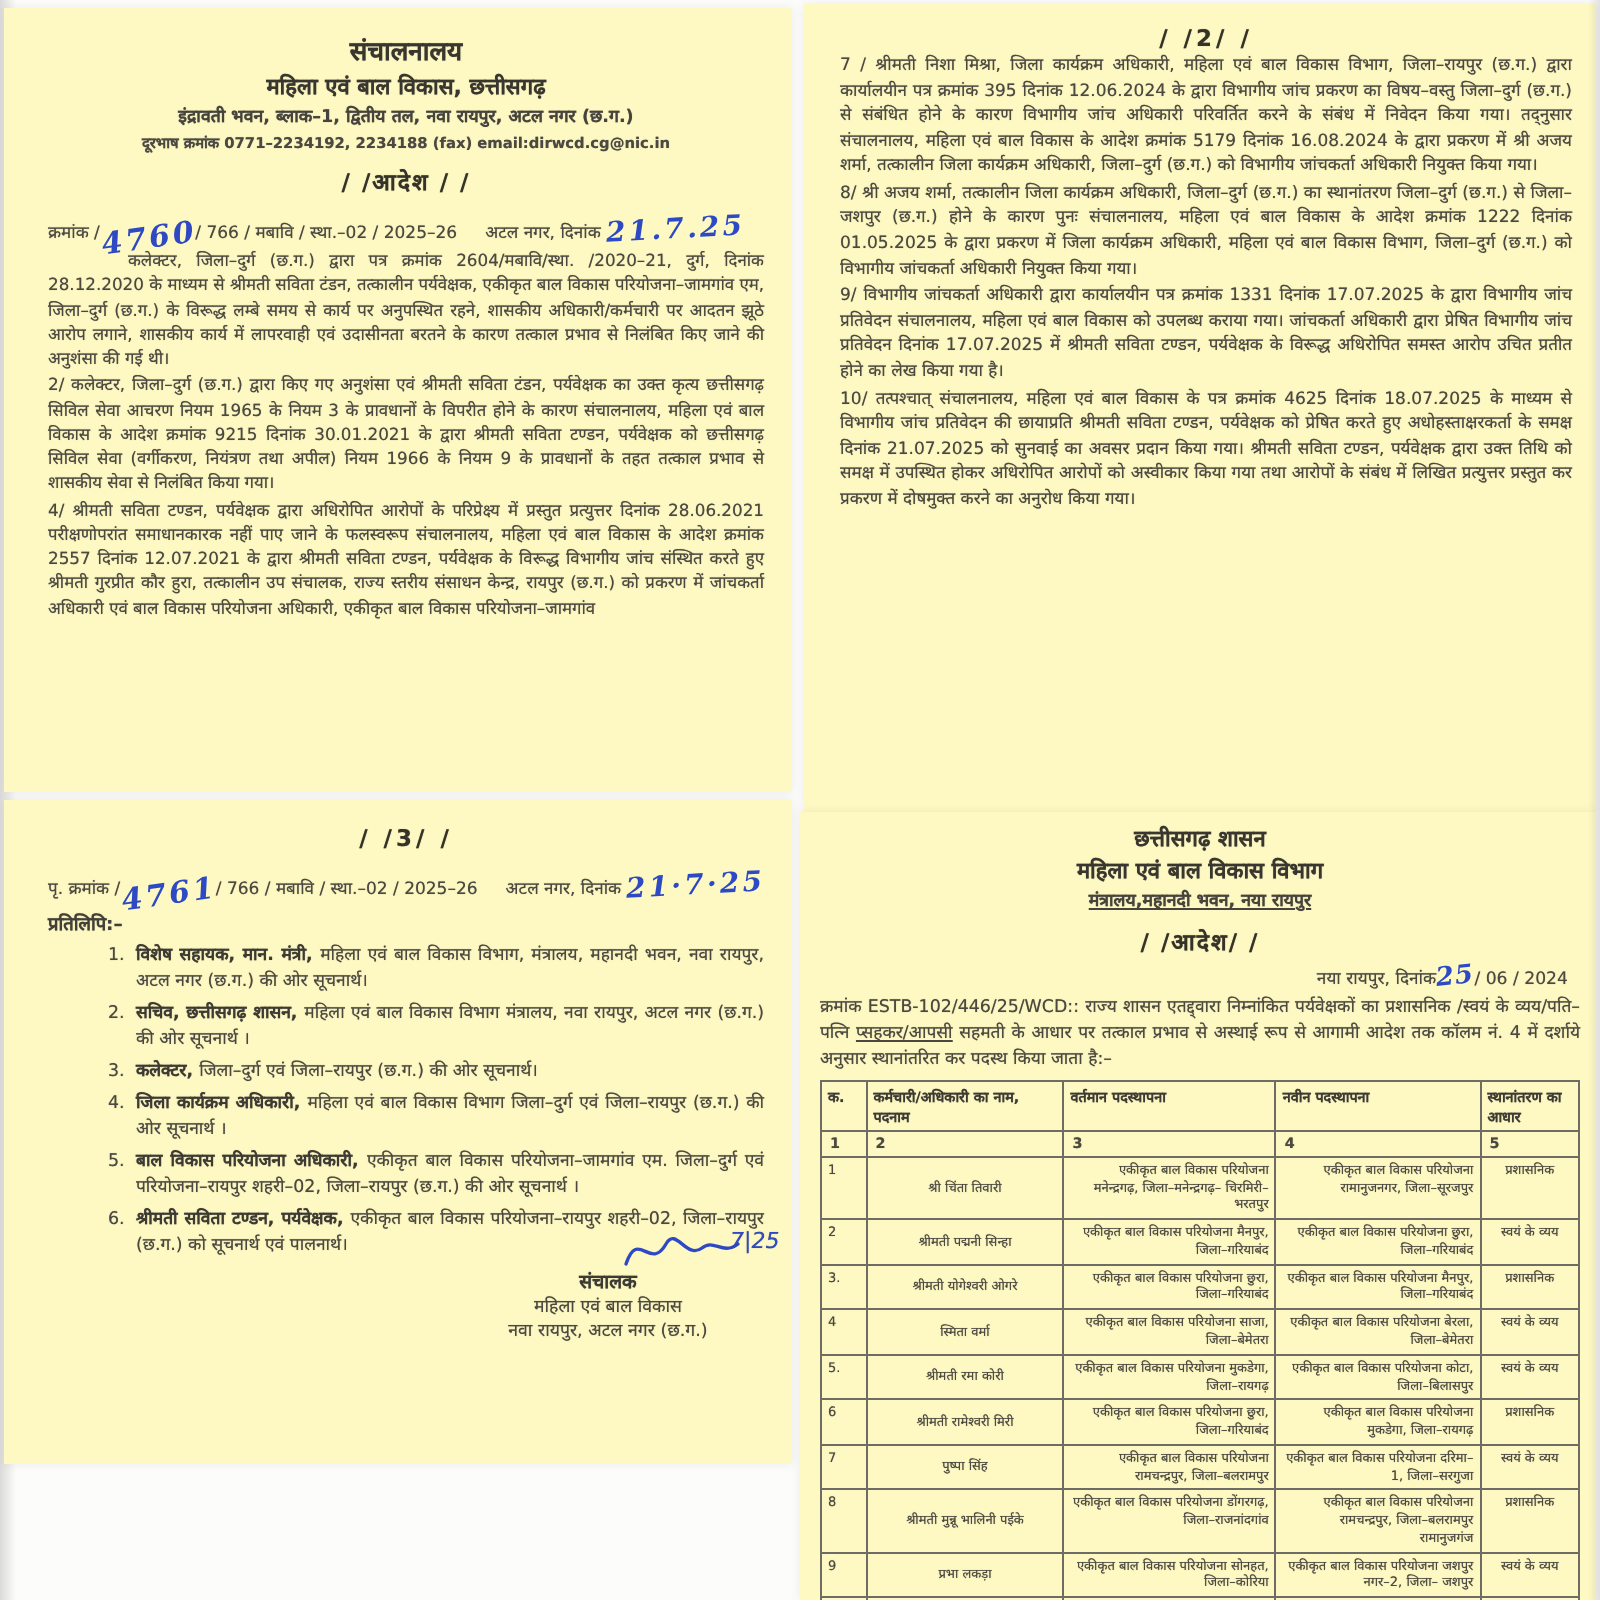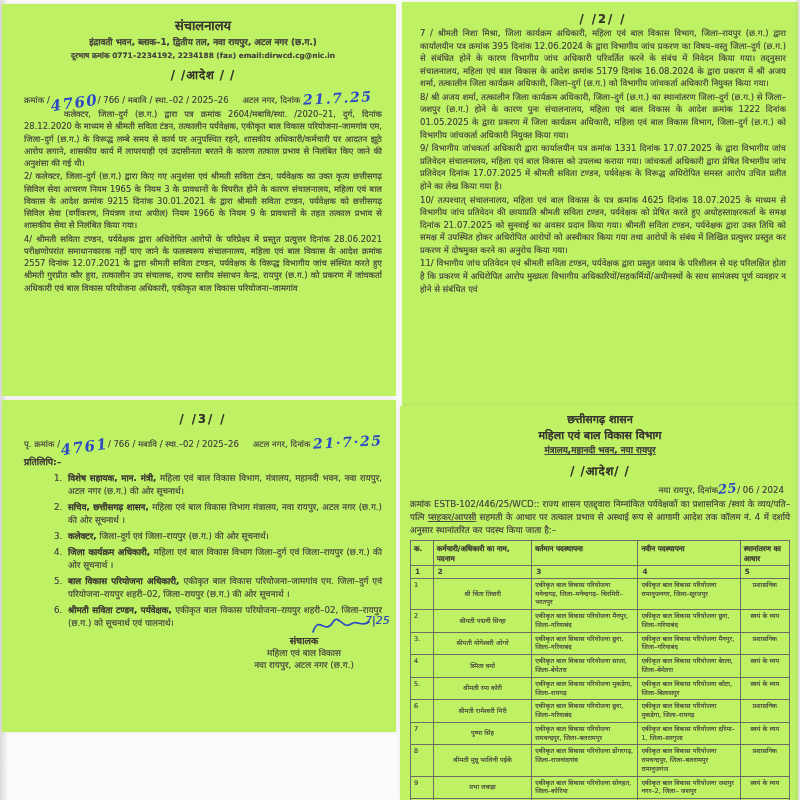--- a/index.html
+++ b/index.html
@@ -6,21 +6,21 @@
   .canvas{
     position:relative;width:800px;height:800px;margin:0 auto;
     background:#fcfcfb;overflow:hidden;
     font-family:"DejaVu Sans","Liberation Sans",sans-serif;
     color:#45433e;
   }
   .canvas::before{content:"";position:absolute;left:0;top:0;width:8px;height:100%;
     background:linear-gradient(90deg,rgba(120,118,112,.25),rgba(120,118,112,0));pointer-events:none;}
   .canvas::after{content:"";position:absolute;right:0;top:0;width:6px;height:100%;
     background:linear-gradient(270deg,rgba(120,118,112,.18),rgba(120,118,112,0));pointer-events:none;}
-  .page{position:absolute;background:#bef264;overflow:hidden;
+  .page{position:absolute;background:#fef9c3;overflow:hidden;
     text-shadow:0 0 .45px rgba(72,70,62,.6);
     box-shadow:0 0 5px rgba(90,88,80,.10);}
   #page1{left:2px;top:4px;width:394px;height:392px;padding:12px 14px 0 22px;box-sizing:border-box;}
   #page2{left:402px;top:2px;width:396px;height:404px;padding:10px 12px 0 18px;box-sizing:border-box;}
   #page3{left:2px;top:400px;width:394px;height:332px;padding:12px 14px 0 22px;box-sizing:border-box;}
   #page4{left:400px;top:406px;width:398px;height:394px;padding:4px 8px 0 10px;box-sizing:border-box;}
 
   .ctr{text-align:center;}
   .h1{font-size:13px;font-weight:bold;color:#38362f;}
   .h2{font-size:11px;font-weight:bold;color:#38362f;margin-top:1px;}
@@ -49,21 +49,21 @@
   .sig-block{margin-top:2px;text-align:center;width:210px;margin-left:175px;position:relative;}
   .sig-svg{position:absolute;right:10px;top:-26px;}
   .sig-role{font-size:9.5px;font-weight:bold;color:#3c3a32;}
   .sig-line{font-size:8.8px;color:#4a483f;}
 
   .u{text-decoration:underline;}
   .dateline{font-size:8.6px;text-align:right;margin-top:3px;padding-right:6px;color:#4a483f;}
   .intro{font-size:8.7px;line-height:1.5;text-align:justify;margin-top:2px;color:#4a483f;}
 
   table.transfer{border-collapse:collapse;width:100%;margin-top:3px;table-layout:fixed;}
-  table.transfer th,table.transfer td{border:1px solid #6e6c64;padding:2px 3px;vertical-align:top;color:#4a483f;}
+  table.transfer th,table.transfer td{border:1px solid #6e6c64;padding:2px 3px;vertical-align:top;color:#4a483f;text-align:right;}
   table.transfer th{font-size:7.2px;font-weight:bold;text-align:left;color:#3c3a32;}
   table.transfer th.c,table.transfer td.c{text-align:left;}
   table.transfer td{font-size:6.5px;line-height:1.35;}
   table.transfer td.name{text-align:center;vertical-align:middle;}
   table.transfer td.basis{text-align:center;}
   col.c-sn{width:6%;} col.c-name{width:26%;} col.c-cur{width:28%;} col.c-new{width:27%;} col.c-basis{width:13%;}
   tr.numrow td{font-size:7.2px;font-weight:bold;text-align:left;padding:1px 4px;}
 
   .mark-dash{position:absolute;left:14px;top:29px;width:22px;height:3px;background:#2a2a28;transform:rotate(-2deg);}
   .mark-slash{position:absolute;background:#3c3c38;width:2.4px;border-radius:2px;}
@@ -74,41 +74,41 @@
 <body>
 
 <div class="canvas">
 
   <div class="mark-dash"></div>
   <div class="mark-slash" id="slash-p2"></div>
   <div class="mark-slash" id="slash-p3"></div>
 
   <div class="page" id="page1">
     <div class="ctr h1">संचालनालय</div>
+    <div class="ctr h2">महिला एवं बाल विकास, छत्तीसगढ़</div>
     <div class="ctr h3">इंद्रावती भवन, ब्लाक–1, द्वितीय तल, नवा रायपुर, अटल नगर (छ.ग.)</div>
     <div class="ctr h4">दूरभाष क्रमांक 0771–2234192, 2234188 (fax) email:dirwcd.cg@nic.in</div>
     <div class="ctr order-title">/ /आदेश / /</div>
     <div class="refline">
       <span>क्रमांक /</span><span class="hw hw-num">4760</span><span>/ 766 / मबावि / स्था.–02 / 2025–26</span><span class="sp"></span><span>अटल नगर, दिनांक</span> <span class="hw hw-date">21.7.25</span>
     </div>
     <div id="doc1-paragraphs">
         <p class="para first">कलेक्टर, जिला–दुर्ग (छ.ग.) द्वारा पत्र क्रमांक 2604/मबावि/स्था. /2020–21, दुर्ग, दिनांक 28.12.2020 के माध्यम से श्रीमती सविता टंडन, तत्कालीन पर्यवेक्षक, एकीकृत बाल विकास परियोजना–जामगांव एम, जिला–दुर्ग (छ.ग.) के विरूद्ध लम्बे समय से कार्य पर अनुपस्थित रहने, शासकीय अधिकारी/कर्मचारी पर आदतन झूठे आरोप लगाने, शासकीय कार्य में लापरवाही एवं उदासीनता बरतने के कारण तत्काल प्रभाव से निलंबित किए जाने की अनुशंसा की गई थी।</p>
         <p class="para">2/  कलेक्टर, जिला–दुर्ग (छ.ग.) द्वारा किए गए अनुशंसा एवं श्रीमती सविता टंडन, पर्यवेक्षक का उक्त कृत्य छत्तीसगढ़ सिविल सेवा आचरण नियम 1965 के नियम 3 के प्रावधानों के विपरीत होने के कारण संचालनालय, महिला एवं बाल विकास के आदेश क्रमांक 9215 दिनांक 30.01.2021 के द्वारा श्रीमती सविता टण्डन, पर्यवेक्षक को छत्तीसगढ़ सिविल सेवा (वर्गीकरण, नियंत्रण तथा अपील) नियम 1966 के नियम 9 के प्रावधानों के तहत तत्काल प्रभाव से शासकीय सेवा से निलंबित किया गया।</p>
         <p class="para">4/  श्रीमती सविता टण्डन, पर्यवेक्षक द्वारा अधिरोपित आरोपों के परिप्रेक्ष्य में प्रस्तुत प्रत्युत्तर दिनांक 28.06.2021 परीक्षणोपरांत समाधानकारक नहीं पाए जाने के फलस्वरूप संचालनालय, महिला एवं बाल विकास के आदेश क्रमांक 2557 दिनांक 12.07.2021 के द्वारा श्रीमती सविता टण्डन, पर्यवेक्षक के विरूद्ध विभागीय जांच संस्थित करते हुए श्रीमती गुरप्रीत कौर हुरा, तत्कालीन उप संचालक, राज्य स्तरीय संसाधन केन्द्र, रायपुर (छ.ग.) को प्रकरण में जांचकर्ता अधिकारी एवं बाल विकास परियोजना अधिकारी, एकीकृत बाल विकास परियोजना–जामगांव</p>
       </div>
   </div>
 
   <div class="page" id="page2">
     <div class="ctr pageno">/ /2/ /</div>
     <div id="doc2-paragraphs">
         <p class="para">7  / श्रीमती निशा मिश्रा, जिला कार्यक्रम अधिकारी, महिला एवं बाल विकास विभाग, जिला–रायपुर (छ.ग.) द्वारा कार्यालयीन पत्र क्रमांक 395 दिनांक 12.06.2024 के द्वारा विभागीय जांच प्रकरण का विषय–वस्तु जिला–दुर्ग (छ.ग.) से संबंधित होने के कारण विभागीय जांच अधिकारी परिवर्तित करने के संबंध में निवेदन किया गया। तद्नुसार संचालनालय, महिला एवं बाल विकास के आदेश क्रमांक 5179 दिनांक 16.08.2024 के द्वारा प्रकरण में श्री अजय शर्मा, तत्कालीन जिला कार्यक्रम अधिकारी, जिला–दुर्ग (छ.ग.) को विभागीय जांचकर्ता अधिकारी नियुक्त किया गया।</p>
         <p class="para">8/  श्री अजय शर्मा, तत्कालीन जिला कार्यक्रम अधिकारी, जिला–दुर्ग (छ.ग.) का स्थानांतरण जिला–दुर्ग (छ.ग.) से जिला–जशपुर (छ.ग.) होने के कारण पुनः संचालनालय, महिला एवं बाल विकास के आदेश क्रमांक 1222 दिनांक 01.05.2025 के द्वारा प्रकरण में जिला कार्यक्रम अधिकारी, महिला एवं बाल विकास विभाग, जिला–दुर्ग (छ.ग.) को विभागीय जांचकर्ता अधिकारी नियुक्त किया गया।</p>
         <p class="para">9/  विभागीय जांचकर्ता अधिकारी द्वारा कार्यालयीन पत्र क्रमांक 1331 दिनांक 17.07.2025 के द्वारा विभागीय जांच प्रतिवेदन संचालनालय, महिला एवं बाल विकास को उपलब्ध कराया गया। जांचकर्ता अधिकारी द्वारा प्रेषित विभागीय जांच प्रतिवेदन दिनांक 17.07.2025 में श्रीमती सविता टण्डन, पर्यवेक्षक के विरूद्ध अधिरोपित समस्त आरोप उचित प्रतीत होने का लेख किया गया है।</p>
         <p class="para">10/  तत्पश्चात् संचालनालय, महिला एवं बाल विकास के पत्र क्रमांक 4625 दिनांक 18.07.2025 के माध्यम से विभागीय जांच प्रतिवेदन की छायाप्रति श्रीमती सविता टण्डन, पर्यवेक्षक को प्रेषित करते हुए अधोहस्ताक्षरकर्ता के समक्ष दिनांक 21.07.2025 को सुनवाई का अवसर प्रदान किया गया। श्रीमती सविता टण्डन, पर्यवेक्षक द्वारा उक्त तिथि को समक्ष में उपस्थित होकर अधिरोपित आरोपों को अस्वीकार किया गया तथा आरोपों के संबंध में लिखित प्रत्युत्तर प्रस्तुत कर प्रकरण में दोषमुक्त करने का अनुरोध किया गया।</p>
-        <p class="para">11/  विभागीय जांच प्रतिवेदन एवं श्रीमती सविता टण्डन, पर्यवेक्षक द्वारा प्रस्तुत जवाब के परिशीलन से यह परिलक्षित होता है कि प्रकरण में अधिरोपित आरोप मुख्यतः विभागीय अधिकारियों/सहकर्मियों/अधीनस्थों के साथ सामंजस्य पूर्ण व्यवहार न होने से संबंधित एवं</p>
       </div>
   </div>
 
   <div class="page" id="page3">
     <div class="ctr pageno">/ /3/ /</div>
     <div class="refline">
       <span>पृ. क्रमांक /</span><span class="hw hw-num">4761</span><span>/ 766 / मबावि / स्था.–02 / 2025–26</span><span class="sp"></span><span>अटल नगर, दिनांक</span> <span class="hw hw-date">21·7·25</span>
     </div>
     <div class="copies-label">प्रतिलिपि:–</div>
     <ol class="copies" id="doc3-copies">

